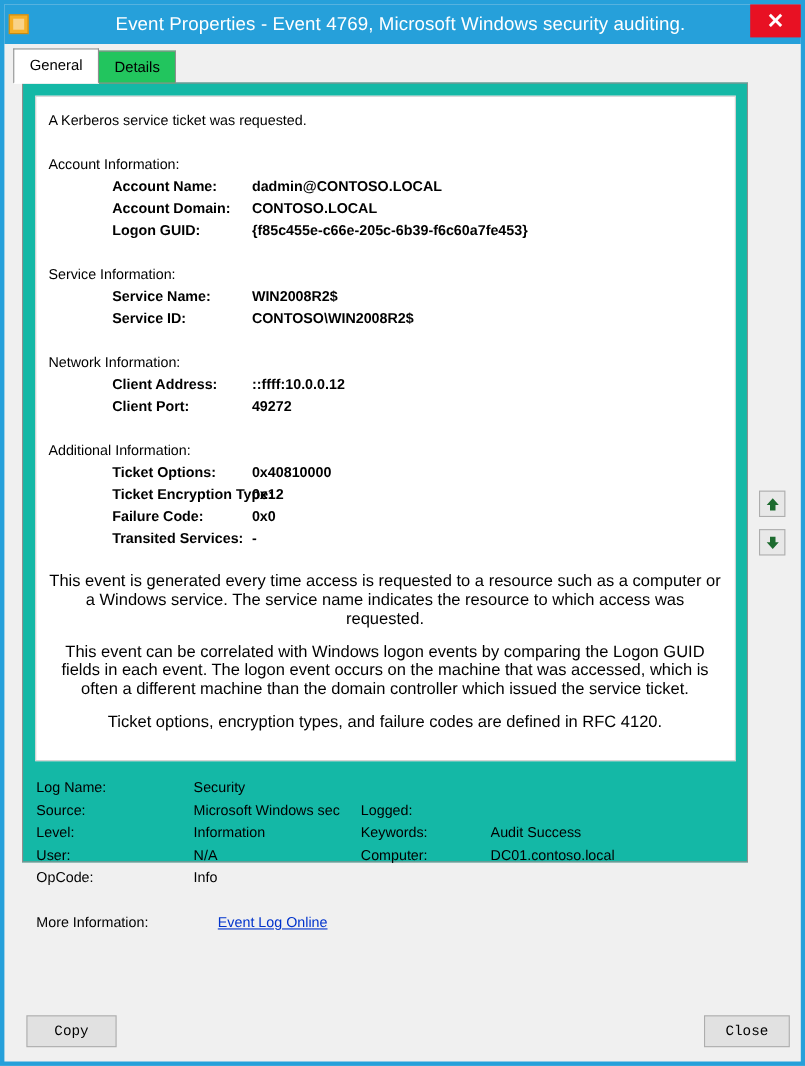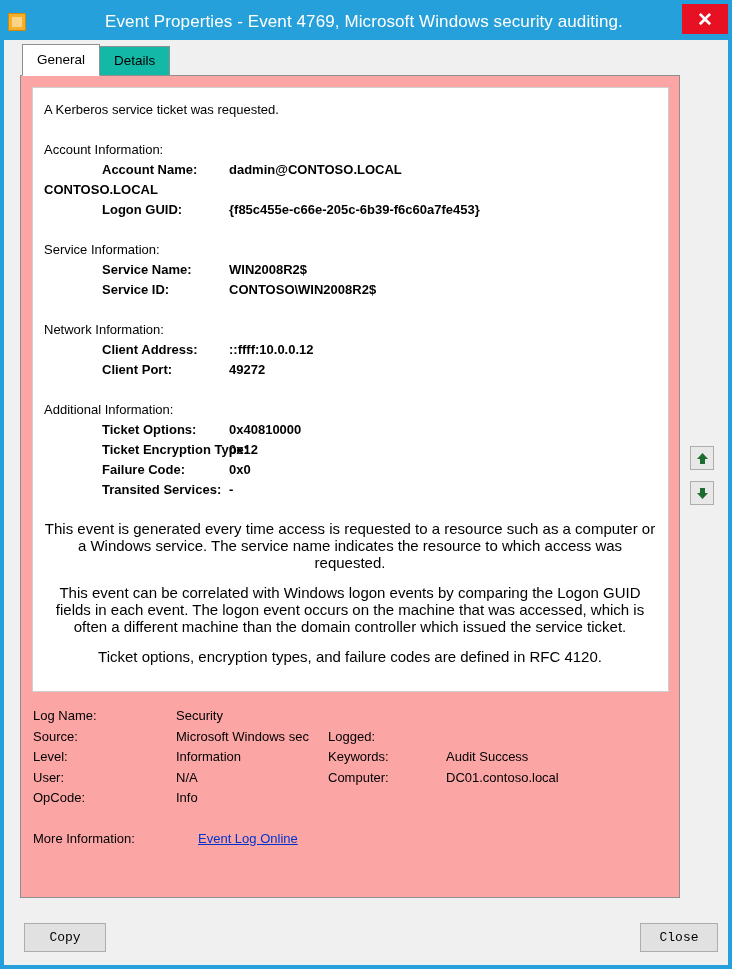--- a/index.html
+++ b/index.html
@@ -69,51 +69,51 @@
     font-size: 19px;
     font-weight: bold;
     display: flex;
     align-items: center;
     justify-content: center;
     cursor: pointer;
   }
   
   .tabstrip {
     position: absolute;
-    left: 18px;
+    left: 8px;
     top: 40px;
     display: flex;
     align-items: flex-end;
     z-index: 3;
   }
   .tab {
     padding: 6px 14px 6px 14px;
     font-size: 13.5px;
     border: 1px solid #8e8f8f;
-    background: #14b8a6;
+    background: #22c55e;
     margin-right: -1px;
     cursor: pointer;
     line-height: 16px;
   }
   .tab.active {
     background: #ffffff;
     border-bottom: 1px solid #ffffff;
     padding-top: 7px;
     padding-bottom: 7px;
     position: relative;
     z-index: 4;
   }
   
   .panel {
     position: absolute;
     left: 16px;
     top: 71px;
     width: 660px;
-    height: 823px;
-    background: #fca5a5;
+    height: 709px;
+    background: #14b8a6;
     border: 1px solid #8e8f8f;
     box-sizing: border-box;
   }
   .desc-box {
     position: absolute;
     left: 11px;
     top: 11px;
     width: 637px;
     height: 605px;
     border: 1px solid #d0d0d0;
@@ -236,20 +236,21 @@
 
       <div class="desc-line">A Kerberos service ticket was requested.</div>
       <div class="spacer"></div>
 
       <div class="desc-line">Account Information:</div>
       <div class="kv-row">
         <div class="kv-key">Account Name:</div>
         <div class="kv-val">dadmin@CONTOSO.LOCAL</div>
       </div>
       <div class="kv-row">
+        <div class="kv-key">Account Domain:</div>
         <div class="kv-val">CONTOSO.LOCAL</div>
       </div>
       <div class="kv-row">
         <div class="kv-key">Logon GUID:</div>
         <div class="kv-val">{f85c455e-c66e-205c-6b39-f6c60a7fe453}</div>
       </div>
       <div class="spacer"></div>
 
       <div class="desc-line">Service Information:</div>
       <div class="kv-row">

